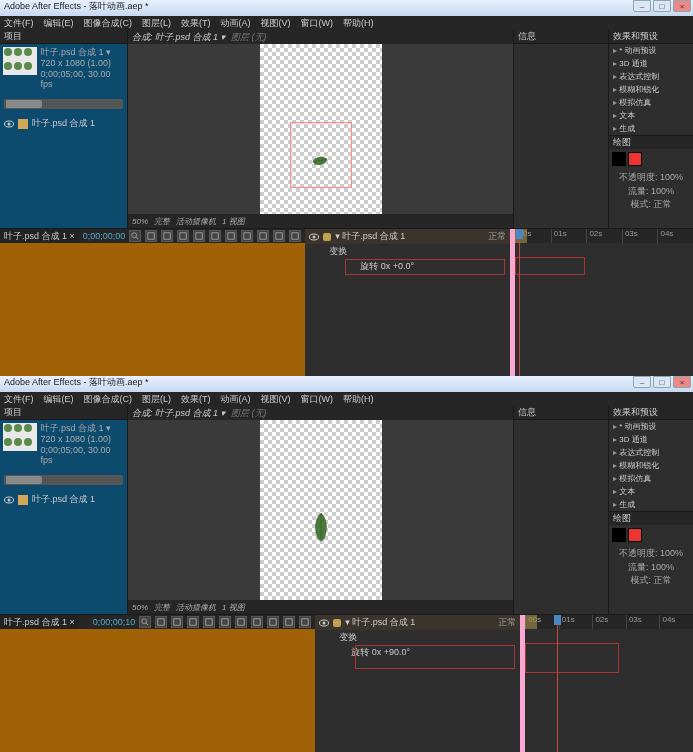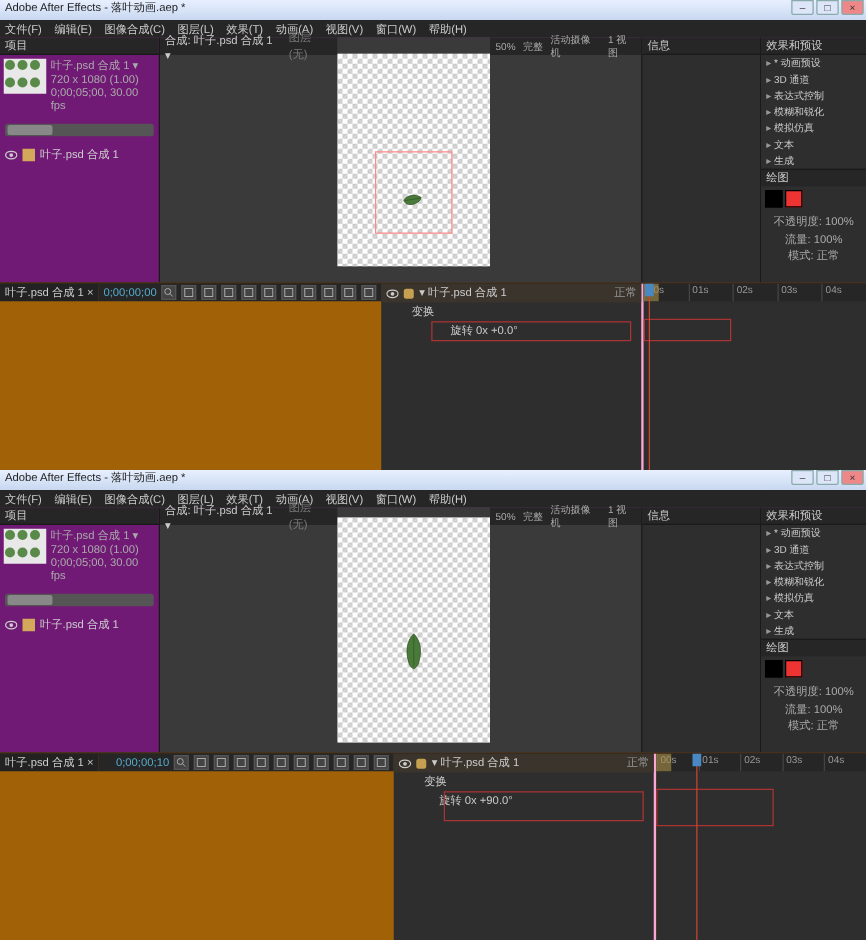--- a/index.html
+++ b/index.html
@@ -7,34 +7,34 @@
   .stack { display:flex; flex-direction:column; width:693px; height:752px; }
   .app { flex:1; display:flex; flex-direction:column; background:#3a3a3a; position:relative; overflow:hidden; }
   .titlebar { height:16px; background:linear-gradient(#e8f0ff,#c8d8f0); display:flex; align-items:flex-start; padding:0 4px; }
   .titlebar span { color:#222; font-size:9px; }
   .winbtns { position:absolute; right:2px; top:0; display:flex; }
   .winbtn { width:18px; height:12px; background:#dce6f8; border:1px solid #8aa; border-radius:0 0 2px 2px; margin-left:2px; display:flex; align-items:center; justify-content:center; font-size:8px; color:#333;}
   .winbtn.close{ background:#e88; }
   .menubar { height:14px; background:#262626; display:flex; align-items:center; padding:0 4px; gap:10px; color:#ccc; }
   .menubar span { cursor:default; }
   .body { flex:1; display:flex; flex-direction:column; }
-  .upper { flex:0 0 196px; display:flex; background:#701a75; }
+  .upper { flex:0 0 196px; display:flex; background:#0c4a6e; }
   .left { width:128px; display:flex; flex-direction:column; border-right:1px solid #1a1a1a;}
   .panelhdr { height:14px; background:#262626; color:#ccc; display:flex; align-items:center; padding:0 4px; border-bottom:1px solid #1a1a1a;}
   .thumbrow { display:flex; padding:3px; gap:4px;}
   .thumb { width:34px; height:28px; background:#e8e8e8; display:flex; flex-wrap:wrap; position:relative;}
   .tspot { width:8px; height:8px; border-radius:50%; background:#5a8a4a; margin:1px;}
   .thumbtxt { color:#aaa; font-size:8px; line-height:1.2;}
   .slider { height:10px; background:#555; margin:6px 4px; border-radius:2px; position:relative;}
   .slider::after{content:'';position:absolute;left:2px;top:1px;width:30%;height:8px;background:#888;border-radius:2px;}
   .layerrow { display:flex; align-items:center; padding:2px 4px; color:#ccc; gap:4px;}
   .eye { width:10px; height:10px; display:inline-block; }
   .eye svg{width:10px;height:10px;}
   .cswatch { width:10px; height:10px; background:#d4a85a;}
-  .center { flex:1; display:flex; flex-direction:row; background:#3a3a3a;}
+  .center { flex:1; display:flex; flex-direction:column; background:#3a3a3a;font-style:italic;}
   .viewhdr { height:14px; background:#262626; display:flex; align-items:center; padding:0 4px; color:#ccc; gap:6px;}
   .viewport { flex:1; display:flex; align-items:center; justify-content:center; position:relative; background:#3a3a3a;}
   .canvas { width:122px; background:#fff; position:relative;
     background-image:
       linear-gradient(45deg,#ccc 25%,transparent 25%),
       linear-gradient(-45deg,#ccc 25%,transparent 25%),
       linear-gradient(45deg,transparent 75%,#ccc 75%),
       linear-gradient(-45deg,transparent 75%,#ccc 75%);
     background-size:8px 8px;
     background-position:0 0,0 4px,4px -4px,-4px 0;
@@ -55,21 +55,21 @@
   .sw { width:14px; height:14px; border:1px solid #000;}
   .sw.black{background:#000;}
   .sw.red{background:#e33;}
   .palrows{padding:2px 4px;color:#aaa;font-size:8px;line-height:1.5;text-align:center;}
   .timeline { flex:1; display:flex; flex-direction:row; background:#a16207; border-top:1px solid #1a1a1a;}
   .tlhdr { height:14px; background:#222; display:flex; align-items:center; padding:0 4px; color:#ccc;}
   .tltool { height:14px; background:#262626; display:flex; align-items:center; padding:0 4px; gap:4px;}
   .tbtn { width:12px; height:12px; background:#444; border:1px solid #555; display:flex; align-items:center; justify-content:center;}
   .tbtn svg{width:8px;height:8px;}
   .tlbody { flex:1; display:flex; position:relative;}
-  .tlleft { width:210px; background:#2e2e2e; border-right:2px solid #f9a8d4; position:relative;}
+  .tlleft { width:210px; background:#2e2e2e; border-right:5px solid #f9a8d4; position:relative;}
   .tlright { flex:1; background:#2e2e2e; position:relative;}
   .ruler { height:14px; background:#262626; position:relative; display:flex;}
   .rtick { flex:1; color:#999; font-size:8px; padding-left:2px; border-left:1px solid #444;}
   .workarea{position:absolute;top:0;left:0;height:14px;background:#a89048;opacity:0.6;}
   .tllayer { display:flex; align-items:center; padding:1px 4px; color:#ccc; gap:4px;}
   .tllayer.top{ background:#3a342c;}
   .bullet{width:8px;height:8px;background:#c4a050;border-radius:2px;}
   .selbox { position:absolute; border:1px solid #a33; }
   .playhead{position:absolute;top:0;bottom:0;width:1px;background:#c43;}
   .playhead::before{content:'';position:absolute;top:0;left:-3px;width:7px;height:10px;background:#4a88c4;}

